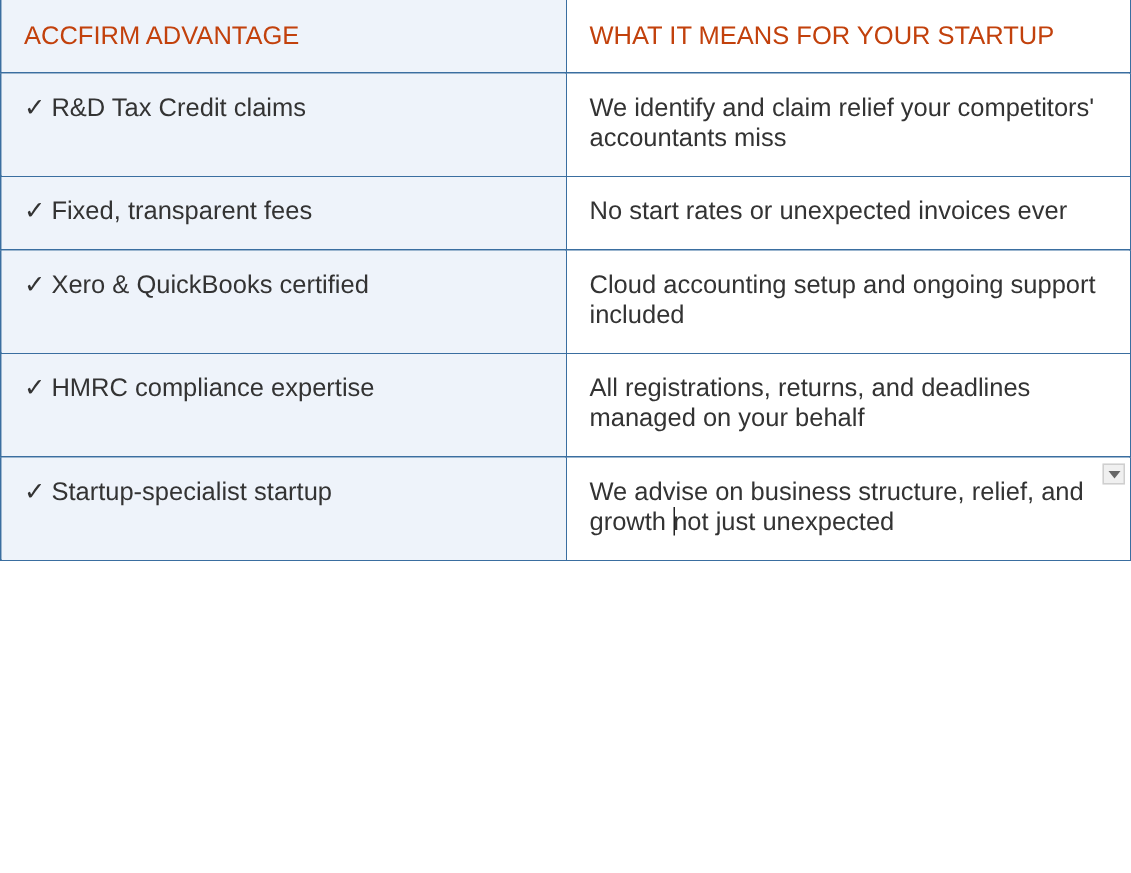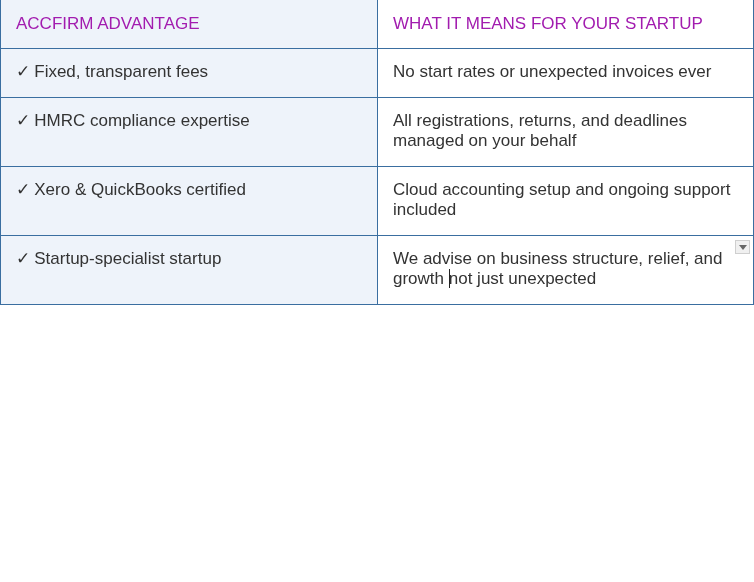--- a/index.html
+++ b/index.html
@@ -30,21 +30,21 @@
       vertical-align: top;
       text-align: left;
       font-weight: normal;
       font-size: 17px;
       line-height: 20px;
       padding: 0 14px 0 15px;
       box-sizing: border-box;
       position: relative;
     }
     table.compare th {
-      color: #a21caf;
+      color: #c2410c;
       height: 49px;
       padding-top: 14px;
     }
     table.compare td {
       padding-top: 13px;
       color: #333333;
     }
     .col-left { width: 377px; background: #eef3fa; }
     .col-right { width: 376px; background: #ffffff; }
     tr.two-line td { height: 69px; }
@@ -91,36 +91,40 @@
       <col style="width:377px">
       <col style="width:376px">
     </colgroup>
     <tbody>
         <tr>
       <th class="col-left"><span>ACCFIRM ADVANTAGE</span></th>
       <th class="col-right"><span>WHAT IT MEANS FOR YOUR STARTUP</span></th>
     </tr>
 
 
+    <tr class="two-line">
+      <td class="col-left"><span class="check">✓</span><span>R&amp;D Tax Credit claims</span></td>
+      <td class="col-right"><span>We identify and claim relief your competitors' accountants miss</span></td>
+    </tr>
 
 
     <tr class="one-line">
       <td class="col-left"><span class="check">✓</span><span>Fixed, transparent fees</span></td>
       <td class="col-right"><span>No start rates or unexpected invoices ever</span></td>
     </tr>
 
 
     <tr class="two-line">
-      <td class="col-left"><span class="check">✓</span><span>HMRC compliance expertise</span></td>
-      <td class="col-right"><span>All registrations, returns, and deadlines managed on your behalf</span></td>
+      <td class="col-left"><span class="check">✓</span><span>Xero &amp; QuickBooks certified</span></td>
+      <td class="col-right"><span>Cloud accounting setup and ongoing support included</span></td>
     </tr>
 
     <tr class="two-line">
-      <td class="col-left"><span class="check">✓</span><span>Xero &amp; QuickBooks certified</span></td>
-      <td class="col-right"><span>Cloud accounting setup and ongoing support included</span></td>
+      <td class="col-left"><span class="check">✓</span><span>HMRC compliance expertise</span></td>
+      <td class="col-right"><span>All registrations, returns, and deadlines managed on your behalf</span></td>
     </tr>
 
     <tr class="two-line">
       <td class="col-left"><span class="check">✓</span><span>Startup-specialist startup</span></td>
       <td class="col-right">
         <div class="dropdown-btn">
           <span class="tri"></span>
         </div>
         <span>We advise on business structure, relief, and growth </span><span class="caret"></span><span>not just unexpected</span>
       </td>

